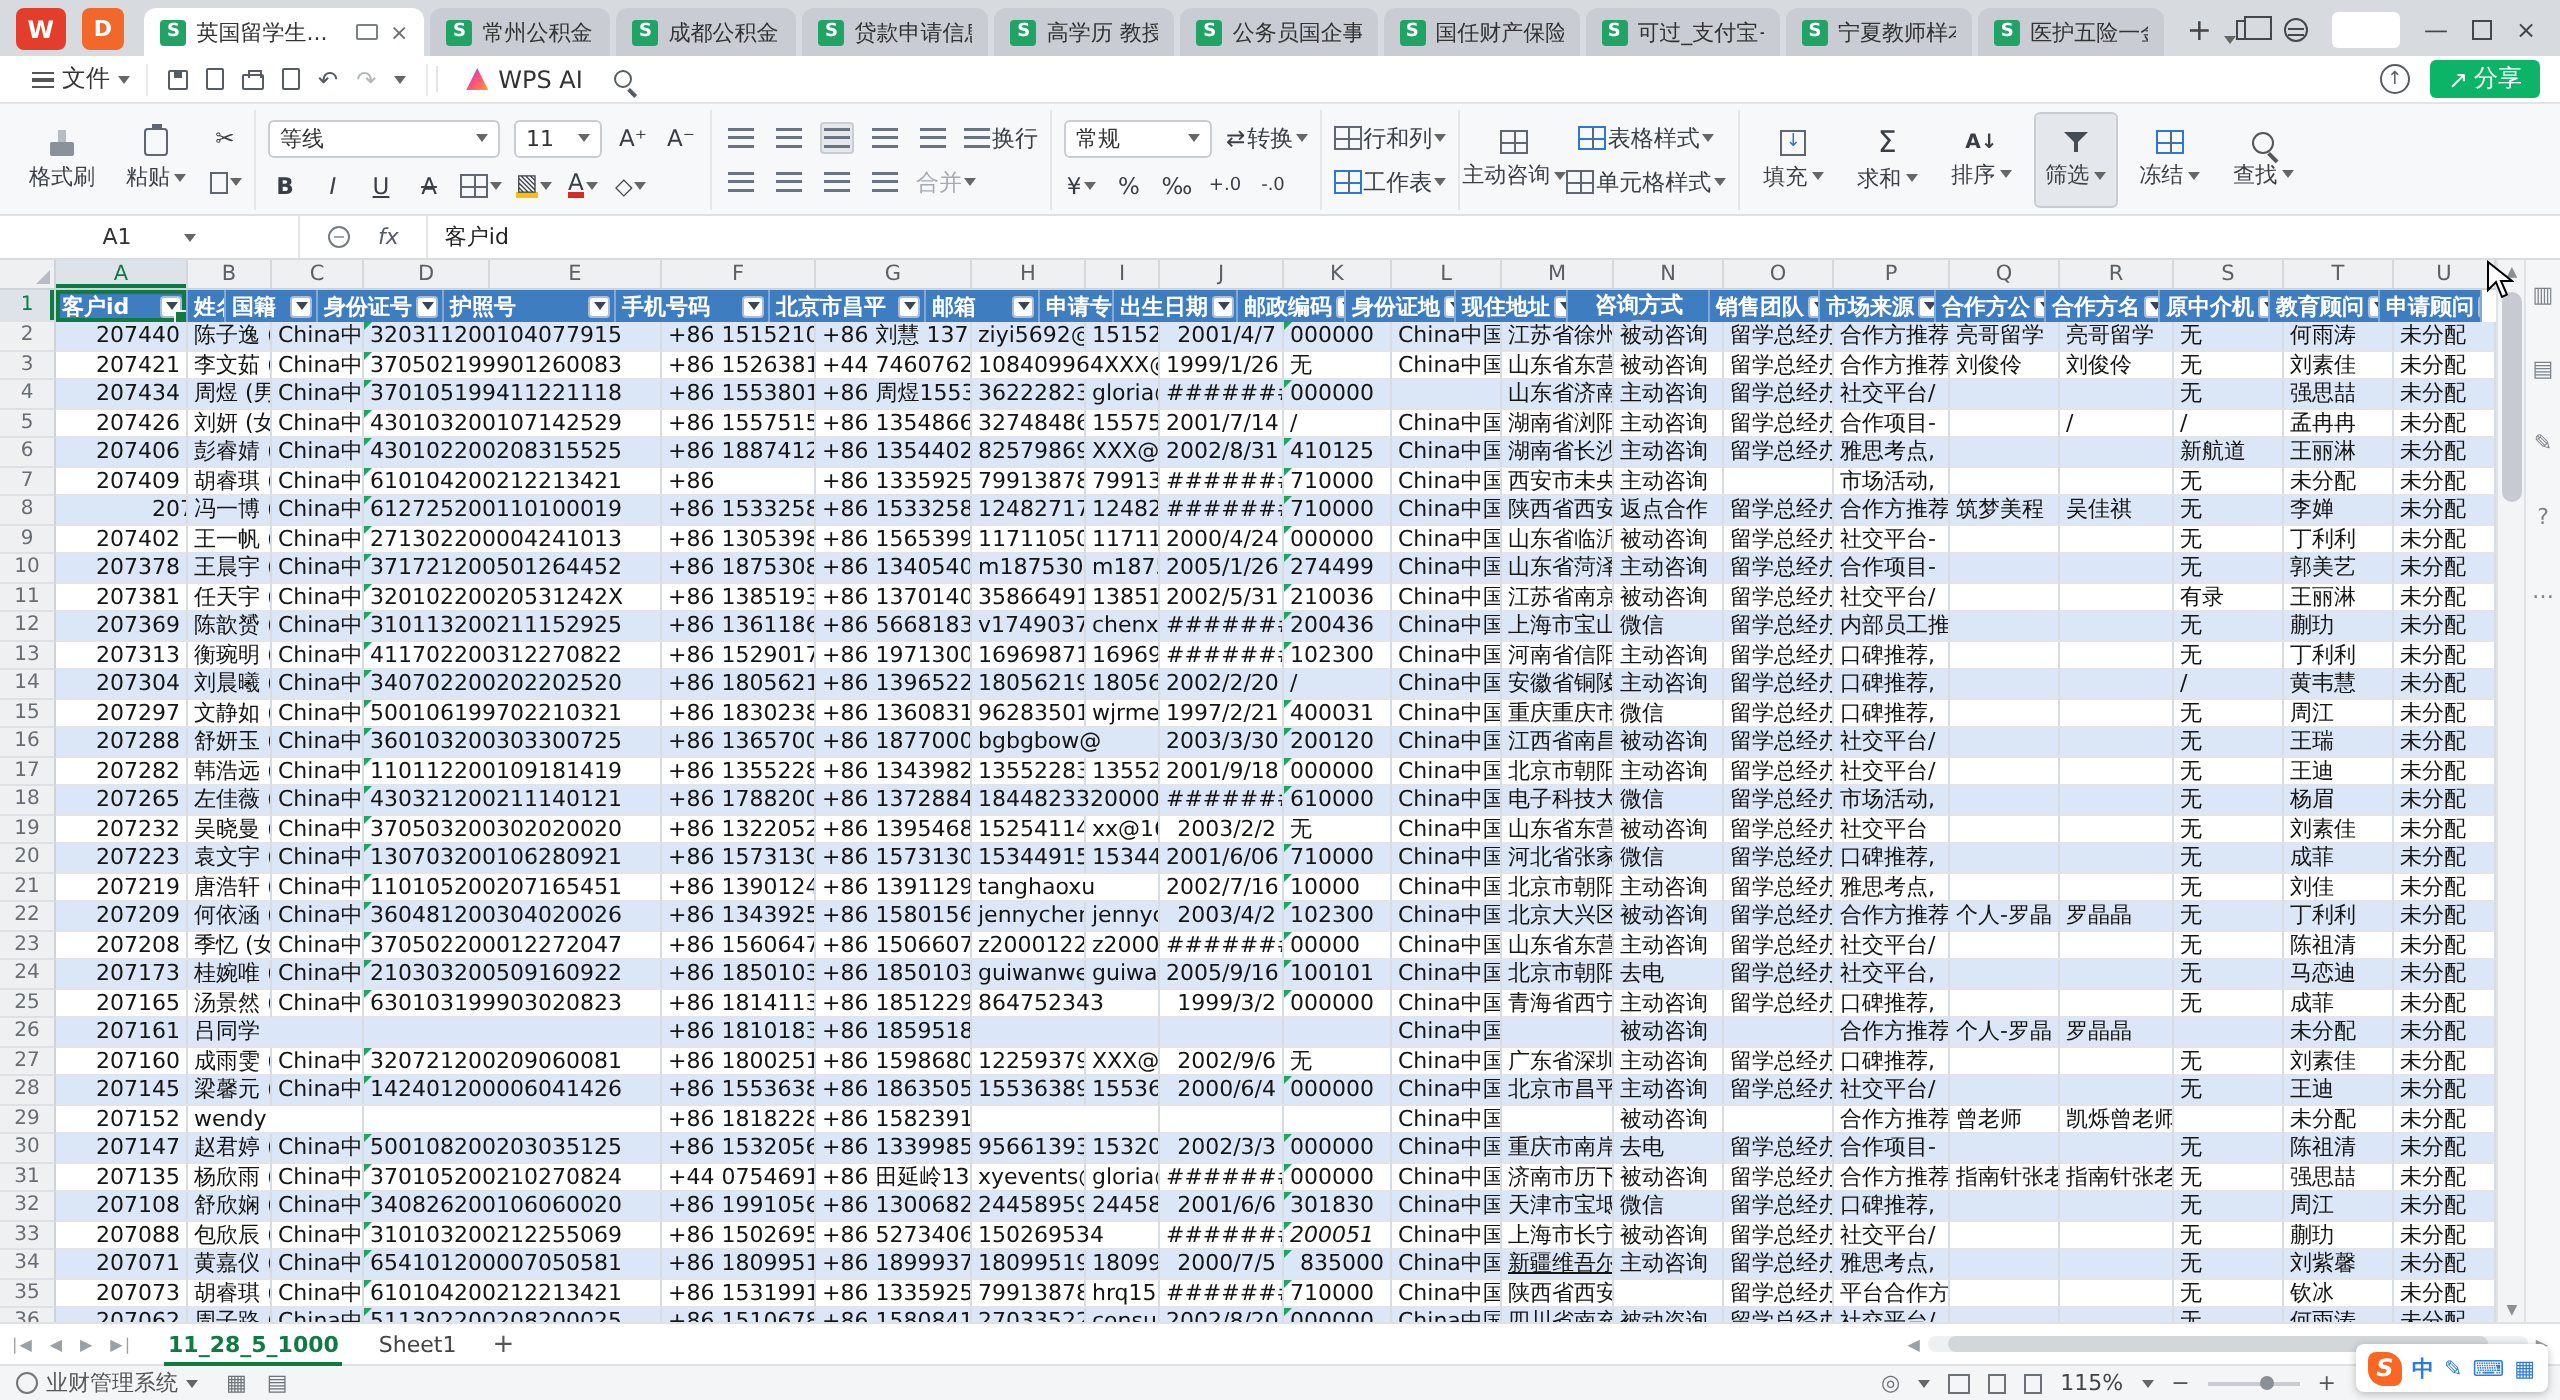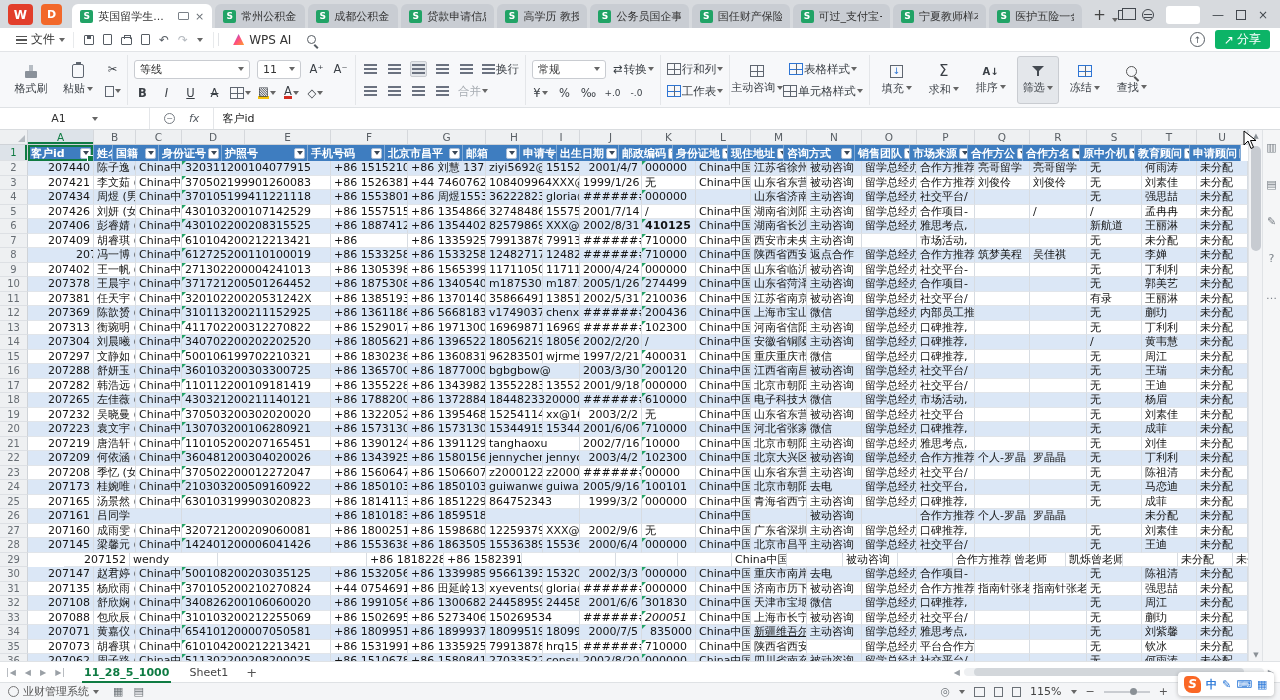--- a/index.html
+++ b/index.html
@@ -564,21 +564,21 @@
             <span class="fchip">
               <i></i>
             </span>
           </div>
           <div class="hcell" style="width: 56px;">
             <span>现住地址</span>
             <span class="fchip">
               <i></i>
             </span>
           </div>
-          <div class="hcell" style="width: 71px;">
+          <div class="hcell" style="width: 71px; flex-direction: column;">
             <span>咨询方式</span>
             <span class="fchip">
               <i></i>
             </span>
           </div>
           <div class="hcell" style="width: 55px;">
             <span>销售团队</span>
             <span class="fchip">
               <i></i>
             </span>
@@ -714,21 +714,21 @@
             <div class="rownum">6</div>
             <div class="cell ra" style="width: 66px; flex: 0 0 66px;">207406</div>
             <div class="cell" style="width: 42px; flex: 0 0 42px;">彭睿婧 (女</div>
             <div class="cell" style="width: 46px; flex: 0 0 46px;">China中国</div>
             <div class="cell gt" style="width: 149px; flex: 0 0 149px;">430102200208315525</div>
             <div class="cell" style="width: 77px; flex: 0 0 77px;">+86 18874129</div>
             <div class="cell" style="width: 78px; flex: 0 0 78px;">+86 1354402198</div>
             <div class="cell" style="width: 57px; flex: 0 0 57px;">825798695</div>
             <div class="cell" style="width: 37px; flex: 0 0 37px;">XXX@163.</div>
             <div class="cell ra" style="width: 62px; flex: 0 0 62px;">2002/8/31</div>
-            <div class="cell gt" style="width: 54px; flex: 0 0 54px; font-weight: bold;">410125</div>
+            <div class="cell gt" style="width: 54px; flex: 0 0 54px;">410125</div>
             <div class="cell" style="width: 55px; flex: 0 0 55px;">China中国</div>
             <div class="cell" style="width: 56px; flex: 0 0 56px;">湖南省长沙</div>
             <div class="cell" style="width: 55px; flex: 0 0 55px;">主动咨询</div>
             <div class="cell" style="width: 55px; flex: 0 0 55px;">留学总经办</div>
             <div class="cell" style="width: 58px; flex: 0 0 58px;">雅思考点,</div>
             <div class="cell" style="width: 55px; flex: 0 0 55px;"></div>
             <div class="cell" style="width: 57px; flex: 0 0 57px;"></div>
             <div class="cell" style="width: 55px; flex: 0 0 55px;">新航道</div>
             <div class="cell" style="width: 55px; flex: 0 0 55px;">王丽淋</div>
             <div class="cell" style="width: 51px; flex: 0 0 51px;">未分配</div>
@@ -1228,21 +1228,21 @@
             <div class="cell" style="width: 55px; flex: 0 0 55px;">留学总经办</div>
             <div class="cell" style="width: 58px; flex: 0 0 58px;">社交平台/</div>
             <div class="cell" style="width: 55px; flex: 0 0 55px;"></div>
             <div class="cell" style="width: 57px; flex: 0 0 57px;"></div>
             <div class="cell" style="width: 55px; flex: 0 0 55px;">无</div>
             <div class="cell" style="width: 55px; flex: 0 0 55px;">王迪</div>
             <div class="cell" style="width: 51px; flex: 0 0 51px;">未分配</div>
           </div>
           <div class="grow">
             <div class="rownum">29</div>
-            <div class="cell ra" style="width: 66px; flex: 0 0 66px; margin-left: 36px;">207152</div>
+            <div class="cell ra" style="width: 66px; flex: 0 0 66px;">207152</div>
             <div class="cell" style="width: 88px; flex: 0 0 88px;">wendy</div>
             <div class="cell" style="width: 149px; flex: 0 0 149px;"></div>
             <div class="cell" style="width: 77px; flex: 0 0 77px;">+86 18182281</div>
             <div class="cell" style="width: 78px; flex: 0 0 78px;">+86 1582391866</div>
             <div class="cell" style="width: 94px; flex: 0 0 94px;"></div>
             <div class="cell ra" style="width: 62px; flex: 0 0 62px;"></div>
             <div class="cell" style="width: 54px; flex: 0 0 54px;"></div>
             <div class="cell" style="width: 55px; flex: 0 0 55px;">China中国</div>
             <div class="cell" style="width: 56px; flex: 0 0 56px;"></div>
             <div class="cell" style="width: 55px; flex: 0 0 55px;">被动咨询</div>

